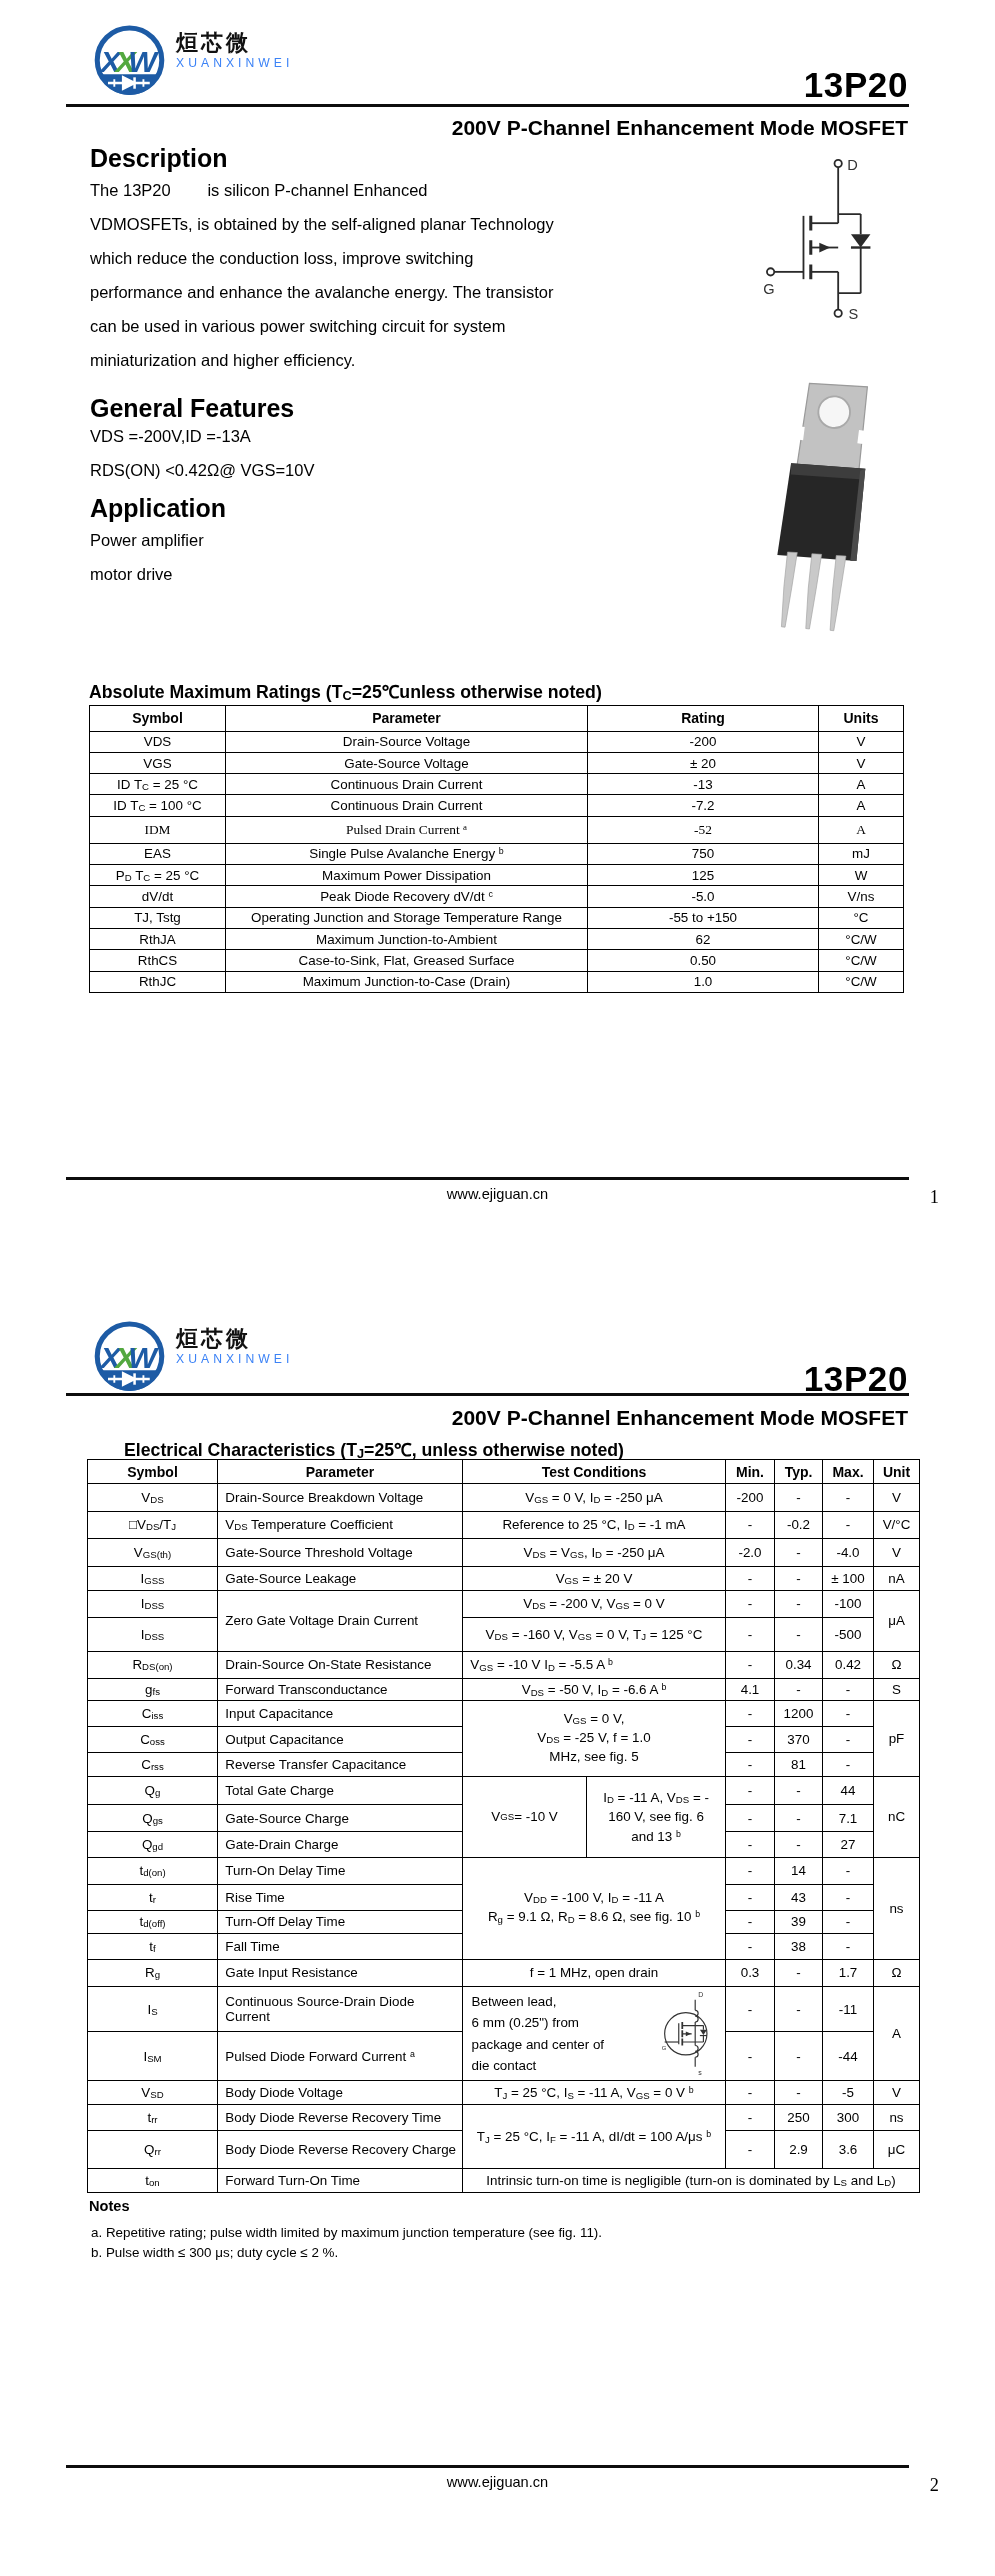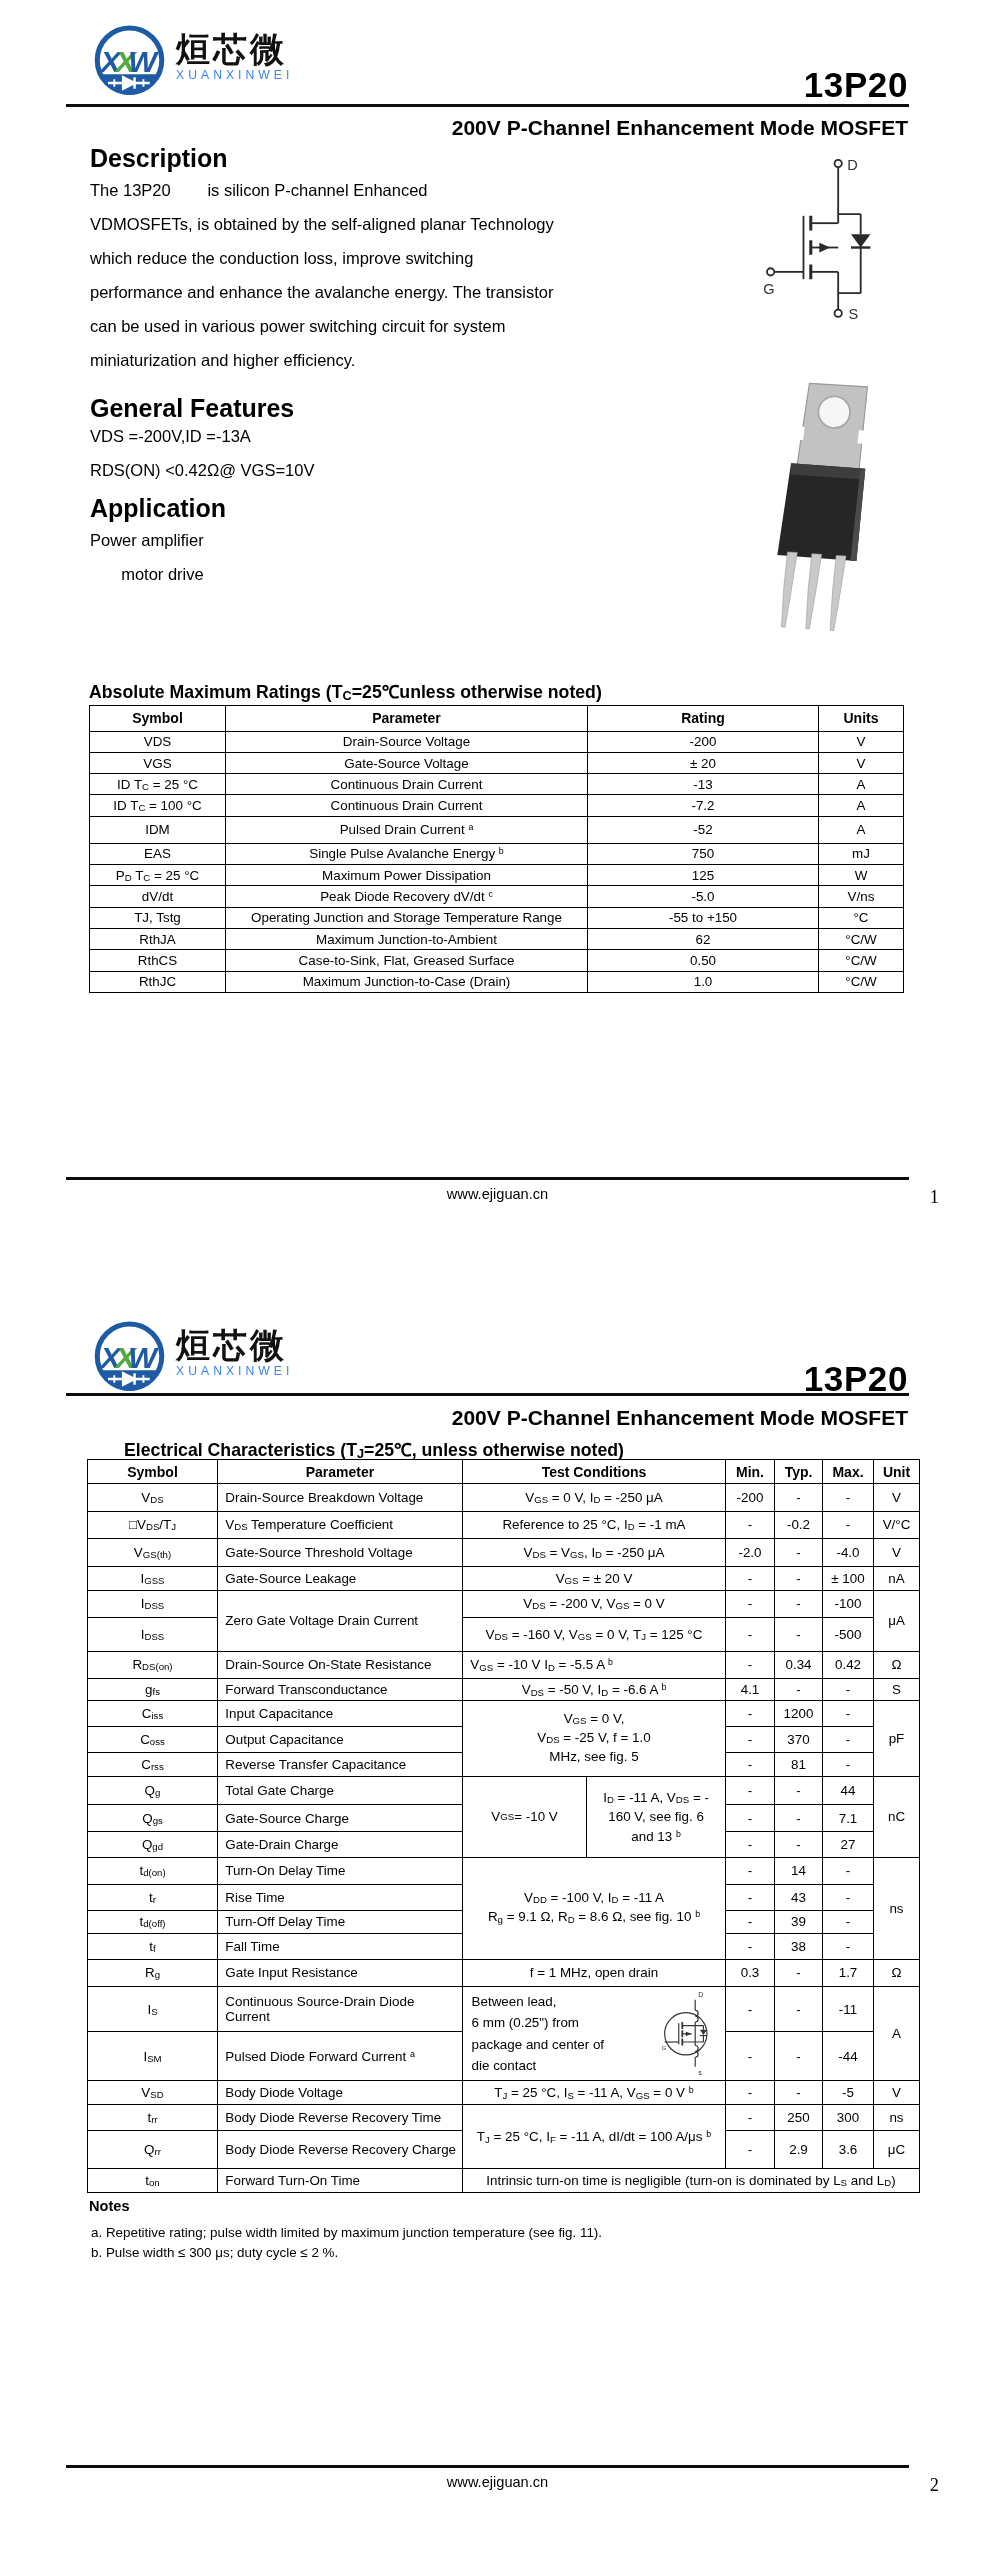--- a/index.html
+++ b/index.html
@@ -3,29 +3,29 @@
 <meta charset="utf-8">
 <style>
   html,body{margin:0;padding:0;background:#fff;}
   body{width:995px;font-family:"Liberation Sans",sans-serif;color:#000;-webkit-font-smoothing:antialiased;}
   .page{position:relative;width:995px;height:1288px;background:#fff;overflow:hidden;}
   .rule{position:absolute;left:66px;width:843px;height:3px;background:#0d0d0d;}
   .hdr-rule{top:104px;}
   .ftr-rule{top:1177px;}
   .logo{position:absolute;left:89px;top:21px;display:flex;align-items:flex-start;}
   .ltext{margin-left:6.1px;}
-  .lcn{font-size:34px;font-weight:bold;letter-spacing:3px;line-height:1.0;margin-top:11px;color:#111;}
+  .lcn{font-size:22px;font-weight:bold;letter-spacing:3px;line-height:1.0;margin-top:11px;color:#111;}
   .len{font-size:12.2px;letter-spacing:4px;margin-top:2.4px;color:#3b82f6;}
   .pn{position:absolute;right:87px;top:65px;font-size:35px;font-weight:bold;letter-spacing:0.6px;}
   .subtitle{position:absolute;right:87px;top:116px;font-size:21px;font-weight:bold;}
   .h1{position:absolute;left:90px;font-weight:bold;font-size:25px;}
   .h2{position:absolute;left:89px;font-weight:bold;font-size:17.7px;}
   .lines{position:absolute;left:90px;font-size:16.5px;white-space:pre;}
   .lines .line{height:34px;}
-  .lines2 .line{height:34px;text-align:right;}
+  .lines2 .line{height:34px;}
   table{border-collapse:collapse;table-layout:fixed;font-size:13.4px;position:absolute;background:#fff;}
   td,th{border:1.2px solid #000;text-align:center;vertical-align:middle;padding:1.2px 3.7px;overflow:hidden;}
   th{font-size:14px;font-weight:bold;}
   .c-pl{text-align:left;padding-left:7.3px;padding-right:2.4px;}
   .nopad{padding:0;}
   .cline{line-height:1.4;}
   .split{display:flex;align-items:stretch;}
   .sl{flex:0 0 47%;display:flex;align-items:center;justify-content:center;}
   .sr{flex:1;border-left:1.2px solid #000;display:flex;flex-direction:column;align-items:center;justify-content:center;line-height:1.45;}
   .noteflex{display:flex;align-items:center;width:100%;}
@@ -152,21 +152,21 @@
           <td>Continuous Drain Current</td>
           <td>-13</td>
           <td>A</td>
         </tr>
         <tr style="height: 21.3px;">
           <td>ID T<span class="tsub">C</span> = 100 °C</td>
           <td>Continuous Drain Current</td>
           <td>-7.2</td>
           <td>A</td>
         </tr>
-        <tr style="height: 27px;">
+        <tr style="height: 27px; font-family: Liberation Serif, serif;">
           <td>IDM</td>
           <td>Pulsed Drain Current <span class="tsup">a</span></td>
           <td>-52</td>
           <td>A</td>
         </tr>
         <tr style="height: 21.3px;">
           <td>EAS</td>
           <td>Single Pulse Avalanche Energy <span class="tsup">b</span></td>
           <td>750</td>
           <td>mJ</td>

